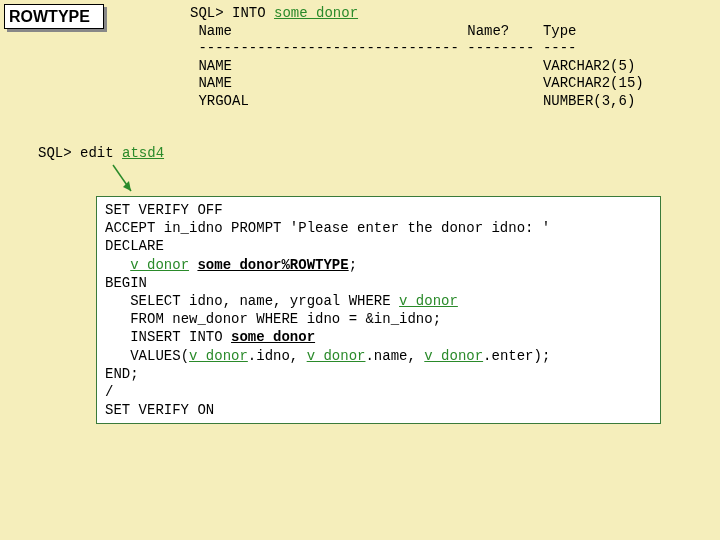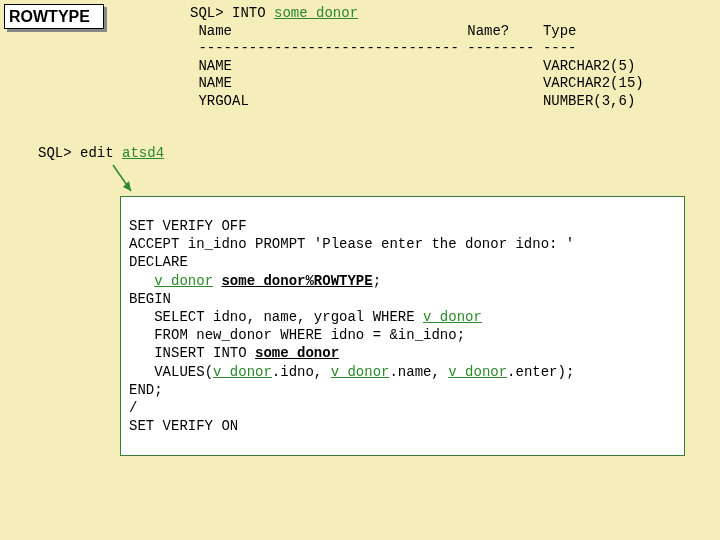--- a/index.html
+++ b/index.html
@@ -58,25 +58,24 @@
     width: 30px;
     height: 35px;
   }
   .code-box {
     position: absolute;
     top: 196px;
     left: 96px;
     width: 565px;
     border: 1.5px solid #3a7a3a;
     background: #fff;
-    padding: 20px 8px;
+    padding: 4px 8px;
     white-space: pre;
     line-height: 1.3;
     box-sizing: border-box;
-    margin-left: 24px;
   }
   .green { color: #2a8a2a; }
   .u { text-decoration: underline; text-align: center; }
   .bold { font-weight: bold; }
 </style>
 </head>
 <body>
 
 <div class="badge-shadow"></div>
 <div class="badge">

